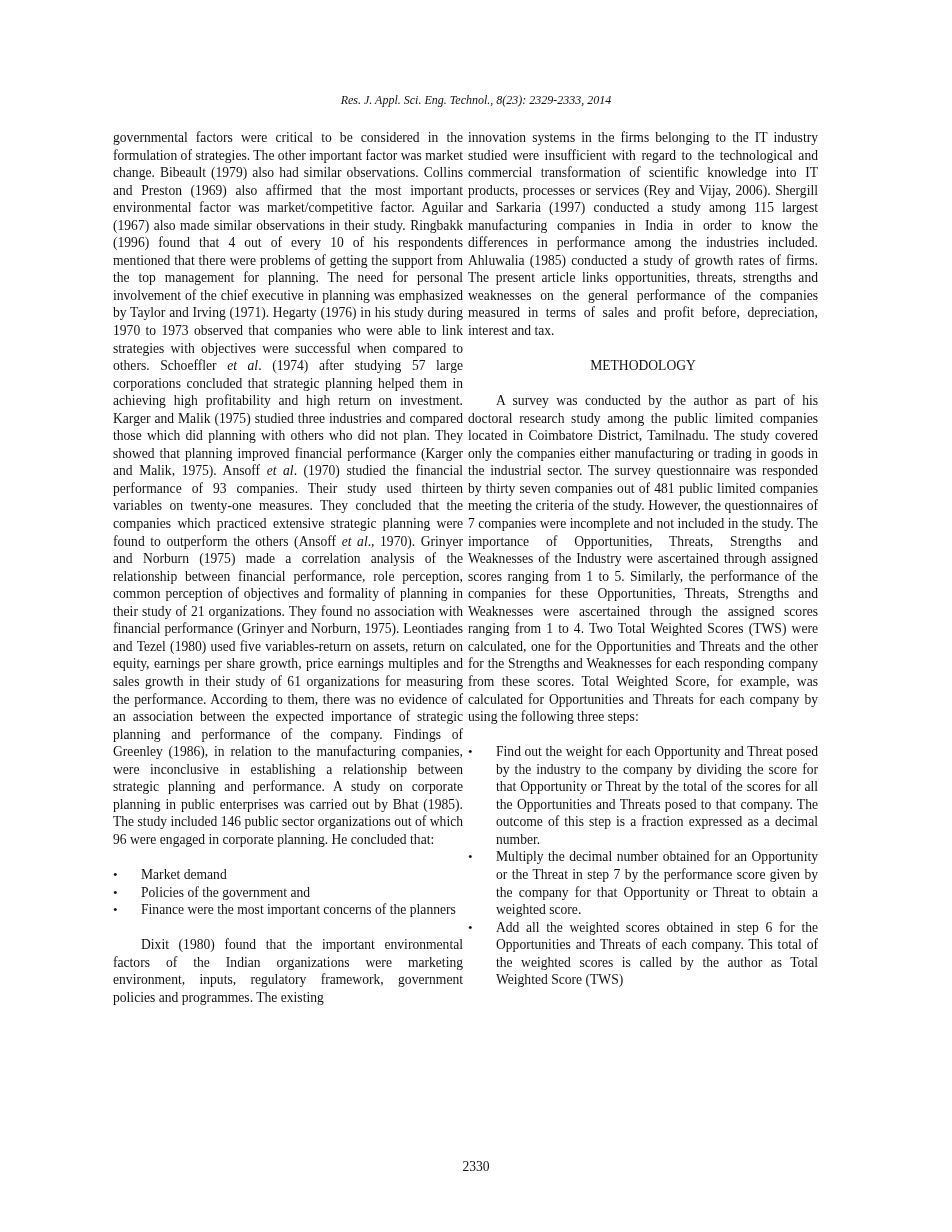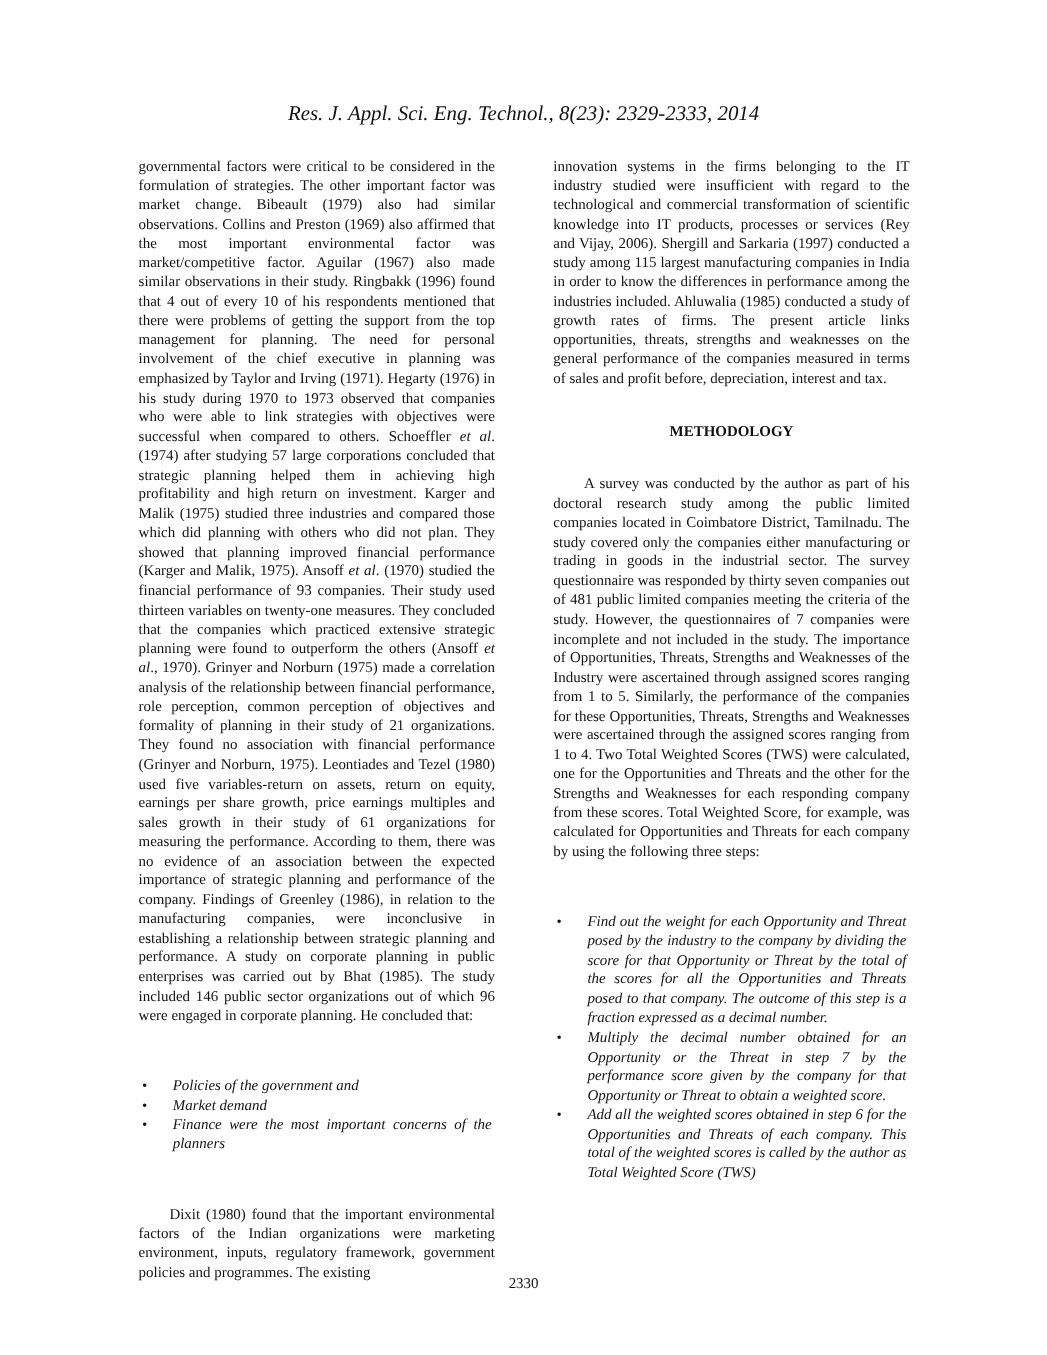--- a/index.html
+++ b/index.html
@@ -1,43 +1,43 @@
 <!DOCTYPE html>
 <html><head>
 <meta charset="utf-8">
 <style>
   html, body { margin: 0; padding: 0; background: #ffffff; }
   body { width: 952px; height: 1232px; position: relative; overflow: hidden;
          font-family: "Liberation Serif", "DejaVu Serif", serif; color: #111; }
   .running-head { position: absolute; top: 93px; left: 0; width: 952px; text-align: center;
-                  font-style: italic; font-size: 19px; }
+                  font-style: italic; font-size: 12px; }
   .col { position: absolute; top: 129px; width: 350px; font-size: 13.6px; line-height: 17.55px; }
   .col.left { left: 113px; }
-  .col.right { left: 490px; }
-  .col p { margin: 13px; text-align: justify; }
+  .col.right { left: 468px; }
+  .col p { margin: 0; text-align: justify; }
   .col p.indent { text-indent: 28px; }
   .gap { height: 17.55px; }
-  ul.bullets { list-style: none; margin: 16px; padding: 0; font-style: italic; }
+  ul.bullets { list-style: none; margin: 0; padding: 0; }
   ul.bullets li { position: relative; padding-left: 28px; text-align: justify; }
   ul.bullets li::before { content: "\2022"; position: absolute; left: 0; top: 0; font-size: 13px; }
-  h2.section { margin: 0; text-align: center; font-size: 13.6px; font-weight: bold; line-height: 17.55px; }
+  h2.section { margin: 0; text-align: center; font-size: 13.6px; font-weight: normal; line-height: 17.55px; }
   .page-num { position: absolute; top: 1159px; left: 0; width: 952px; text-align: center; font-size: 13.6px; }
   em { font-style: italic; }
 </style>
 </head>
 <body>
 
 <div class="running-head">Res. J. Appl. Sci. Eng. Technol., 8(23): 2329-2333, 2014</div>
 
 <div class="col left">
   <p><span>governmental factors were critical to be considered in the formulation of strategies. The other important factor was market change. Bibeault (1979) also had similar observations. Collins and Preston (1969) also affirmed that the most important environmental factor was market/competitive factor. Aguilar (1967) also made similar observations in their study. Ringbakk (1996) found that 4 out of every 10 of his respondents mentioned that there were problems of getting the support from the top management for planning. The need for personal involvement of the chief executive in planning was emphasized by Taylor and Irving (1971). Hegarty (1976) in his study during 1970 to 1973 observed that companies who were able to link strategies with objectives were successful when compared to others. Schoeffler </span><em>et al</em><span>. (1974) after studying 57 large corporations concluded that strategic planning helped them in achieving high profitability and high return on investment. Karger and Malik (1975) studied three industries and compared those which did planning with others who did not plan. They showed that planning improved financial performance (Karger and Malik, 1975). Ansoff </span><em>et al</em><span>. (1970) studied the financial performance of 93 companies. Their study used thirteen variables on twenty-one measures. They concluded that the companies which practiced extensive strategic planning were found to outperform the others (Ansoff </span><em>et al</em><span>., 1970). Grinyer and Norburn (1975) made a correlation analysis of the relationship between financial performance, role perception, common perception of objectives and formality of planning in their study of 21 organizations. They found no association with financial performance (Grinyer and Norburn, 1975). Leontiades and Tezel (1980) used five variables-return on assets, return on equity, earnings per share growth, price earnings multiples and sales growth in their study of 61 organizations for measuring the performance. According to them, there was no evidence of an association between the expected importance of strategic planning and performance of the company. Findings of Greenley (1986), in relation to the manufacturing companies, were inconclusive in establishing a relationship between strategic planning and performance. A study on corporate planning in public enterprises was carried out by Bhat (1985). The study included 146 public sector organizations out of which 96 were engaged in corporate planning. He concluded that:</span></p>
   <div class="gap"></div>
   <ul class="bullets">
+    <li>Market demand</li>
     <li>Policies of the government and</li>
-    <li>Market demand</li>
     <li>Finance were the most important concerns of the planners</li>
   </ul>
   <div class="gap"></div>
   <p class="indent">Dixit (1980) found that the important environmental factors of the Indian organizations were marketing environment, inputs, regulatory framework, government policies and programmes. The existing</p>
 </div>
 
 <div class="col right">
   <p>innovation systems in the firms belonging to the IT industry studied were insufficient with regard to the technological and commercial transformation of scientific knowledge into IT products, processes or services (Rey and Vijay, 2006). Shergill and Sarkaria (1997) conducted a study among 115 largest manufacturing companies in India in order to know the differences in performance among the industries included. Ahluwalia (1985) conducted a study of growth rates of firms. The present article links opportunities, threats, strengths and weaknesses on the general performance of the companies measured in terms of sales and profit before, depreciation, interest and tax.</p>
   <div class="gap"></div>
   <h2 class="section">METHODOLOGY</h2>

